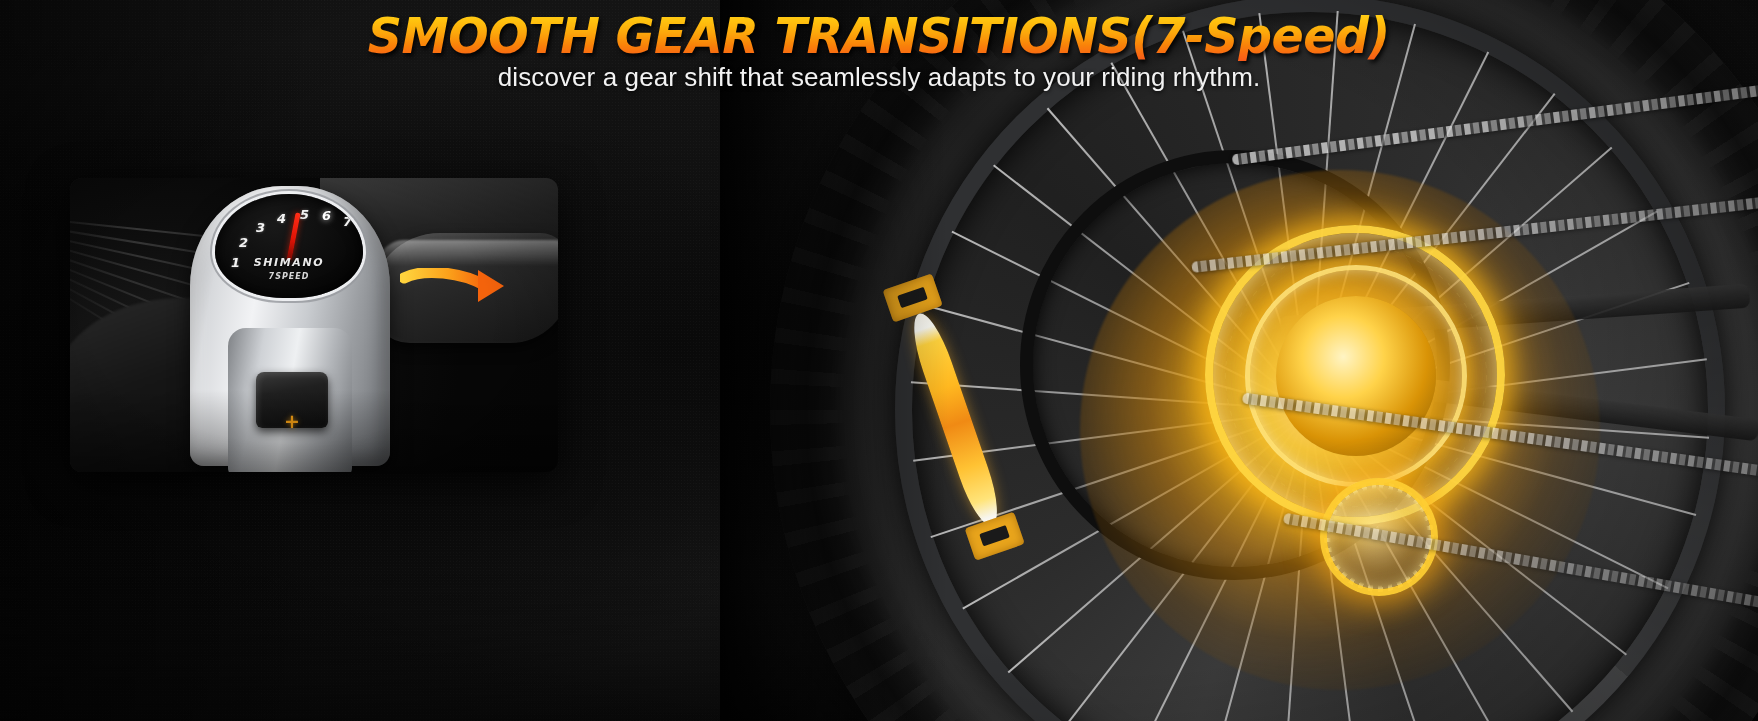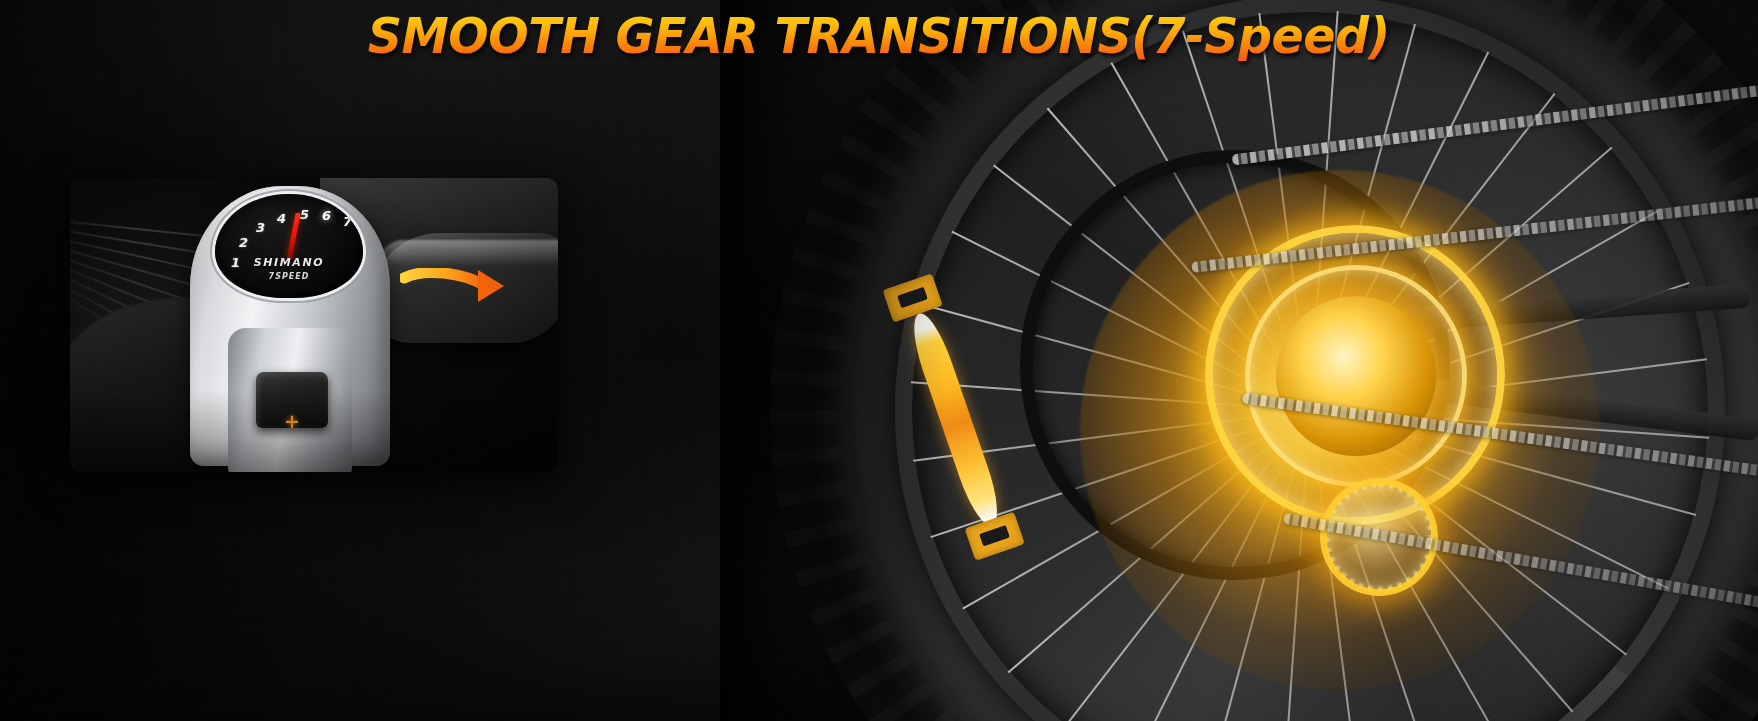--- a/index.html
+++ b/index.html
@@ -517,15 +517,16 @@
 
     <div class="s-layer" id="paddle"></div>
     <div class="s-layer" id="plus-mark">+</div>
     <div class="s-layer" id="card-shade"></div>
   </div>
 
   <div class="bg-vignette"></div>
 
   <div id="headings">
     <h1 id="headline">SMOOTH GEAR TRANSITIONS(7-Speed)</h1>
+    <p id="sub2">discover a gear shift that seamlessly adapts to your riding rhythm.</p>
   </div>
 
 </div>
 
 </body></html>

